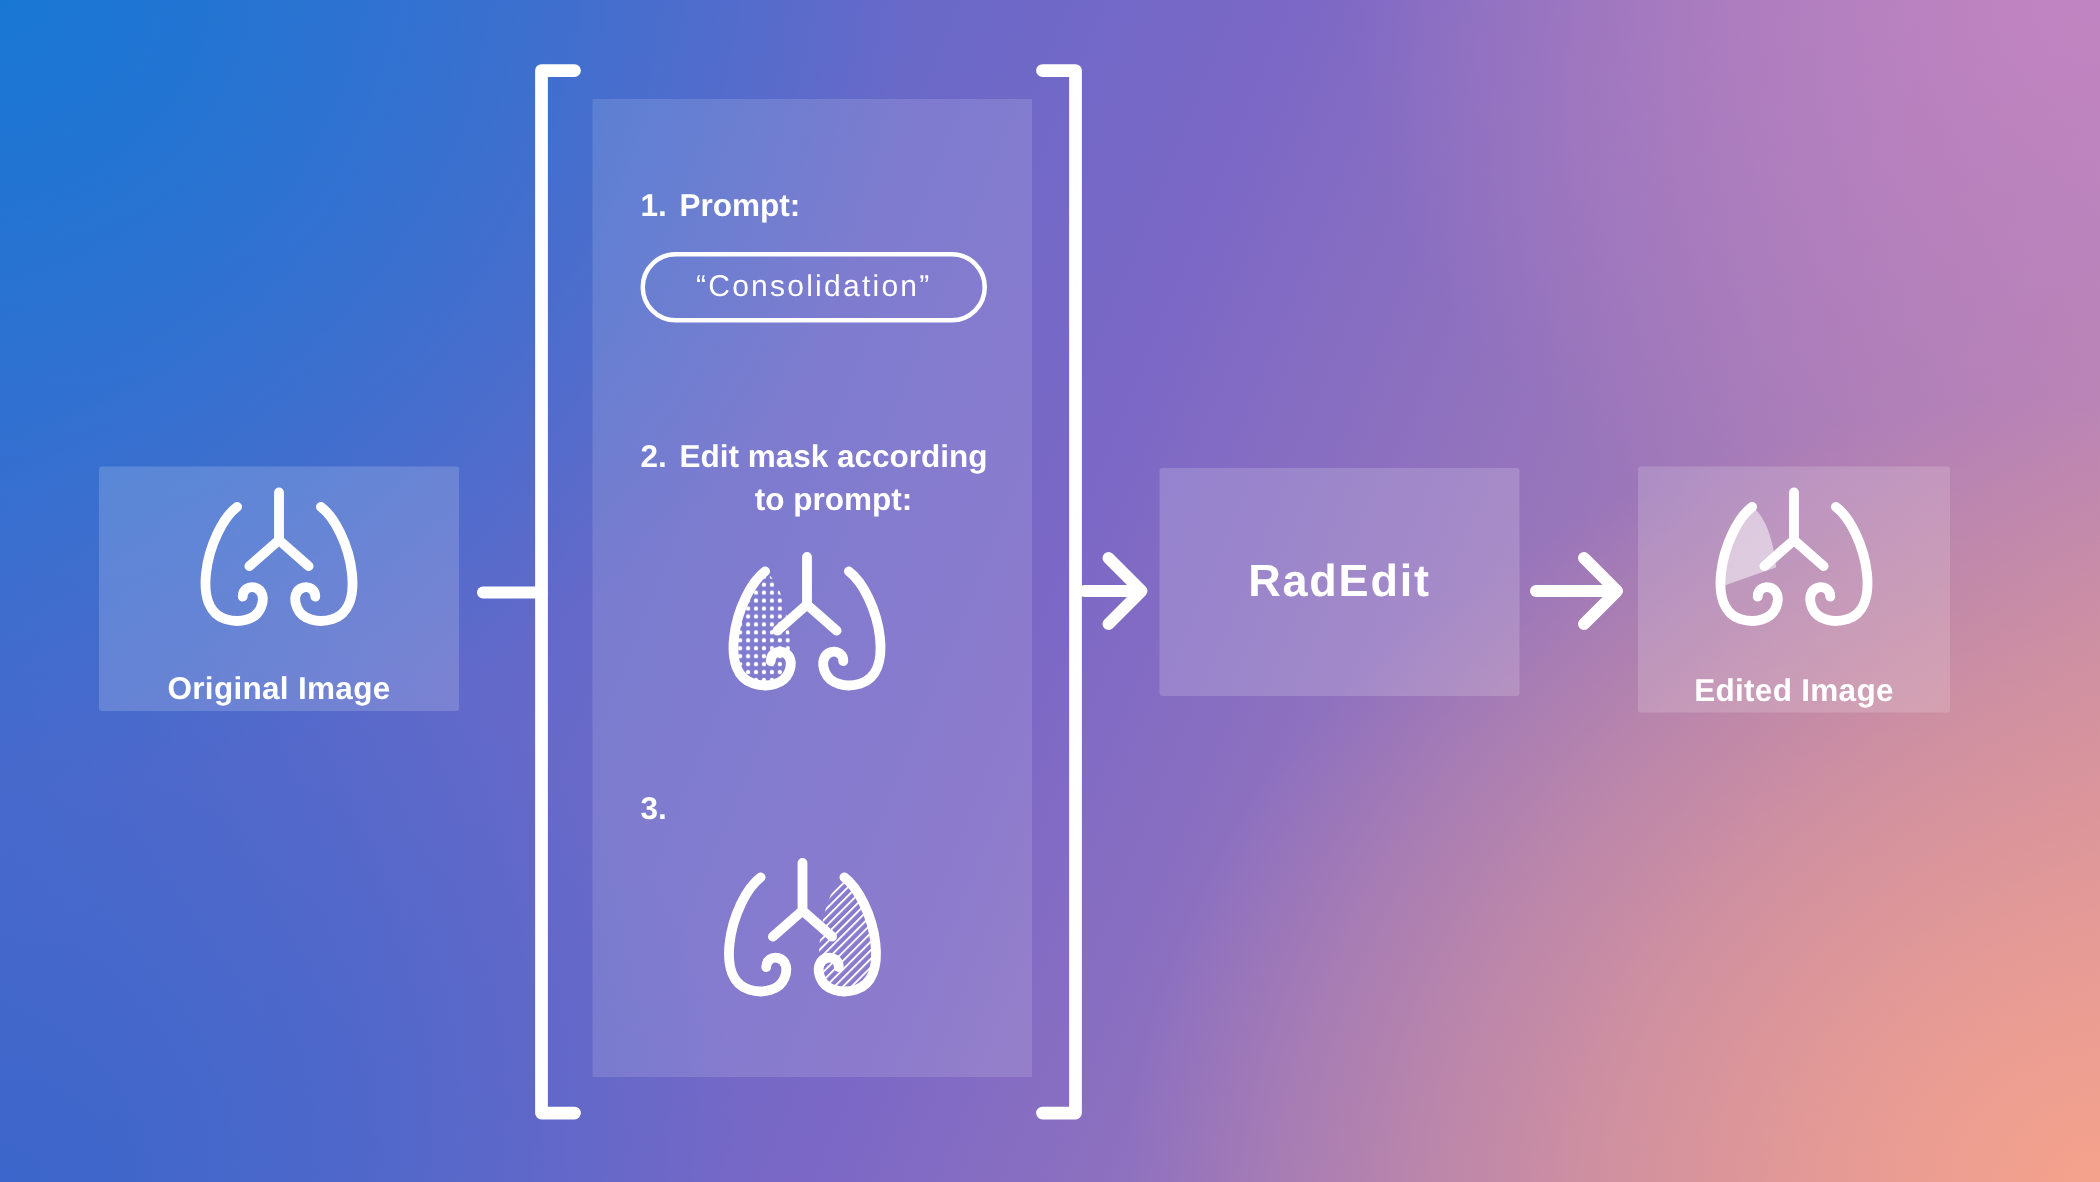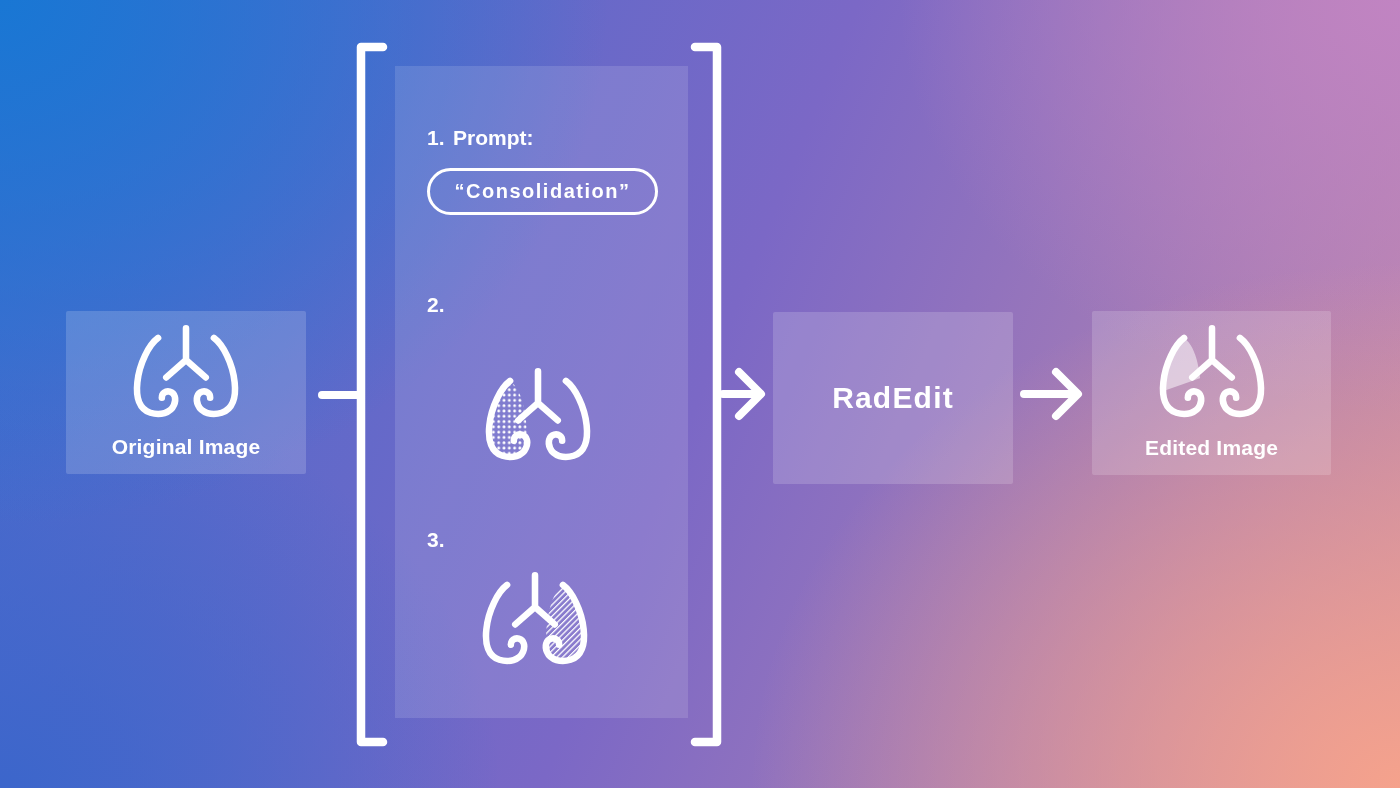--- a/index.html
+++ b/index.html
@@ -16,27 +16,27 @@
       linear-gradient(112deg, #3e6bce 0%, #7b68c6 50%, #c98da8 100%);
     color:#fff;
   }
   .box{
     position:absolute;
     background:rgba(255,255,255,0.17);
     border-radius:2px;
   }
   .box-icon{position:absolute;left:50%;transform:translateX(-50%);top:12px;}
   .box-label{
-    position:absolute;left:0;right:0;bottom:15px;
+    position:absolute;left:0;right:0;bottom:2px;
     text-align:center;font-size:21px;font-weight:700;letter-spacing:0.2px;
   }
   .original-box{left:66px;top:311px;width:240px;height:163px;}
-  .edited-box{left:1092px;top:311px;width:239px;height:164px;}
+  .edited-box{left:1092px;top:311px;width:208px;height:164px;}
   .model-box{
-    left:773px;top:312px;width:240px;height:172px;
+    left:773px;top:312px;width:240px;height:152px;
     display:flex;align-items:center;justify-content:center;
   }
   .model-label{font-size:30px;font-weight:600;letter-spacing:1.2px;}
   .connector{
     position:absolute;left:318px;top:391px;width:47px;height:8px;
     background:#fff;border-radius:4px;
   }
   .bracket-svg{position:absolute;left:340px;top:30px;}
   .panel{
     position:absolute;left:395px;top:66px;width:293px;height:652px;
@@ -48,21 +48,21 @@
   }
   .step .num{width:26px;flex:none;}
   .step .txt{white-space:pre-line;text-align:center;}
   .step-1{left:32px;top:57px;}
   .step-2{left:32px;top:224px;}
   .step-3{left:32px;top:459px;}
   .pill{
     position:absolute;left:32px;top:102px;width:231px;height:47px;
     border:3.5px solid #fff;border-radius:26px;box-sizing:border-box;
     display:flex;align-items:center;justify-content:center;
-    font-size:20px;font-weight:700;letter-spacing:1.5px;
+    font-size:20px;font-weight:400;letter-spacing:1.5px;
   }
   .icon-step2{position:absolute;left:85px;top:300px;}
   .icon-step3{position:absolute;left:82px;top:504px;}
   .arrow-svg{position:absolute;}
   .arrow-1{left:719px;top:366px;}
   .arrow-2{left:1020px;top:366px;}
   .st{stroke:#fff;stroke-width:6.8;fill:none;stroke-linecap:round;stroke-linejoin:round;}
   .bracket-path{stroke:#fff;stroke-width:8.5;fill:none;stroke-linecap:round;stroke-linejoin:round;}
   .arrow-path{stroke:#fff;stroke-width:8;fill:none;stroke-linecap:round;stroke-linejoin:round;}
   .hidden-defs{position:absolute;width:0;height:0;}
@@ -113,20 +113,22 @@
       <span class="num">1.</span>
       <span class="txt">Prompt:</span>
     </div>
 
     <div class="pill">
       <span>“Consolidation”</span>
     </div>
 
     <div class="step step-2">
       <span class="num">2.</span>
+      <span class="txt">Edit mask according
+to prompt:</span>
     </div>
 
     <svg class="icon-step2" width="116" height="104" viewBox="0 0 120 108">
       <use href="#lungLFill" fill="url(#dotPat)"></use>
       <use href="#lungL" class="st"></use>
         <use href="#lungR" class="st"></use>
         <use href="#trachea" class="st"></use>
     </svg>
 
     <div class="step step-3">

